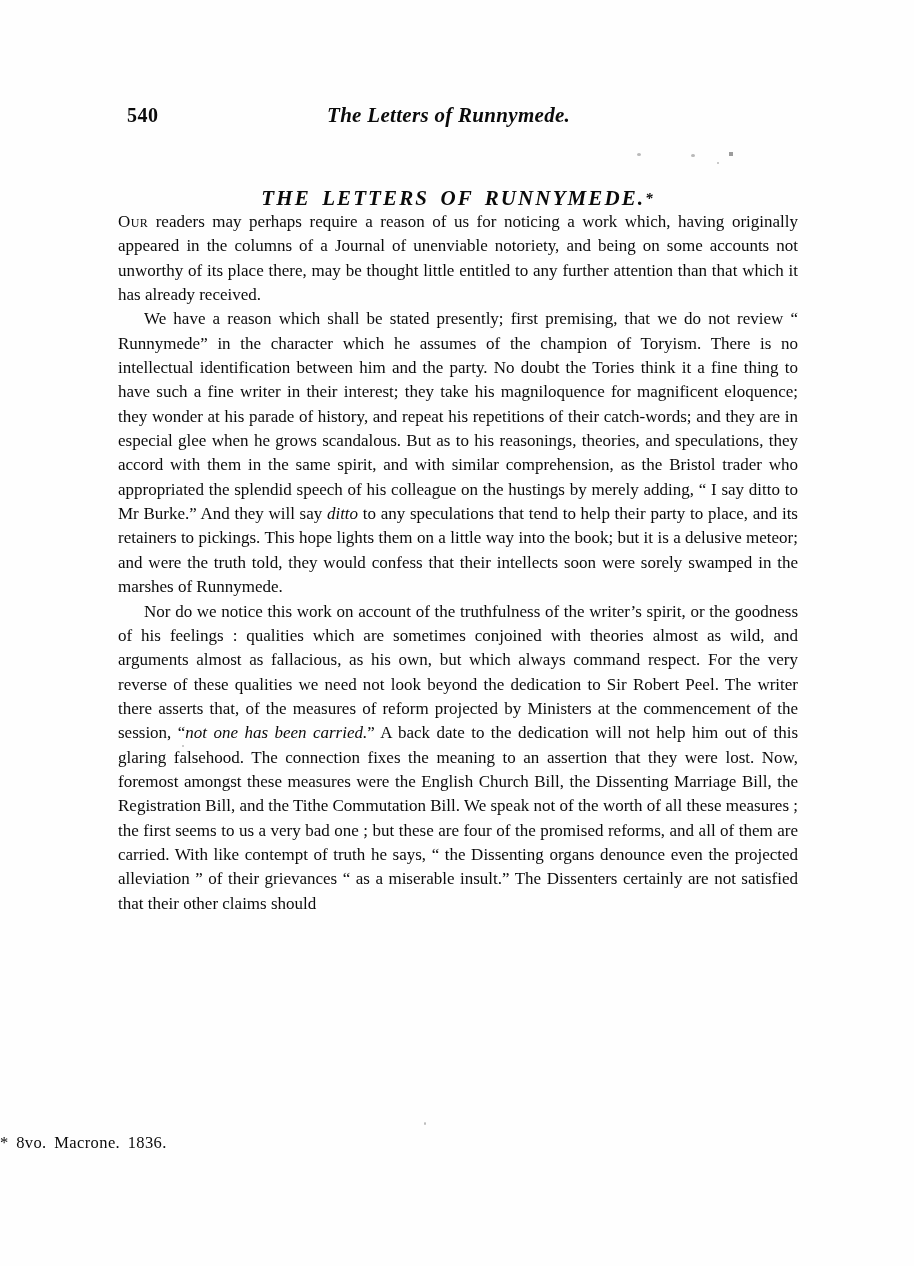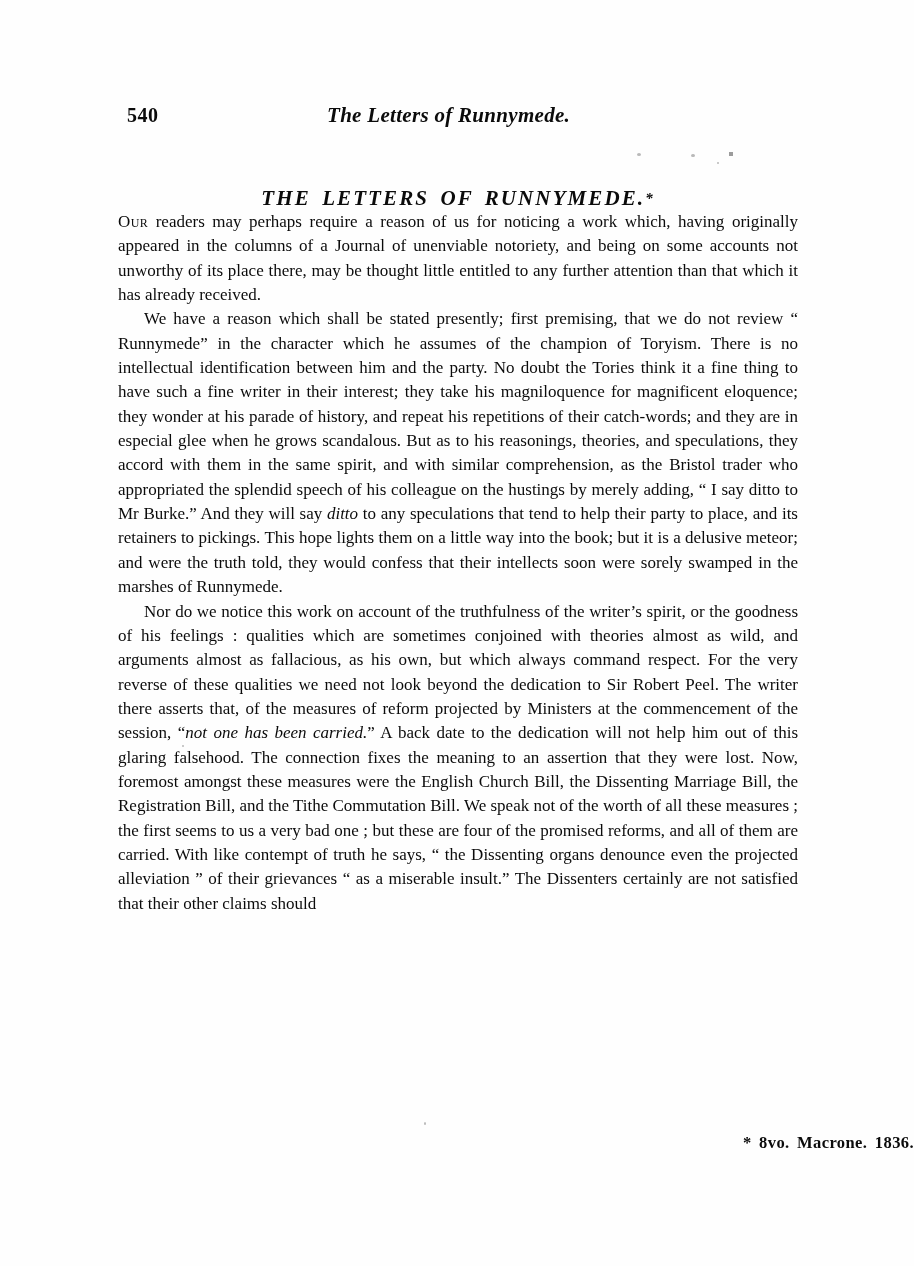--- a/index.html
+++ b/index.html
@@ -95,23 +95,23 @@
     font-style: italic;
     margin-top: 45px;
   }
 
   
   .footnote {
     position: absolute;
     top: 1133px;
     left: 0;
     width: 914px;
-    text-align: right;
+    text-align: left;
     font-size: 16.5px;
-    font-weight: bold;
+    font-weight: normal;
     letter-spacing: 0.4px;
     word-spacing: 3px;
   }
 
   
   .speckle {
     position: absolute;
     background: #b9b9b9;
     border-radius: 50%;
     pointer-events: none;

